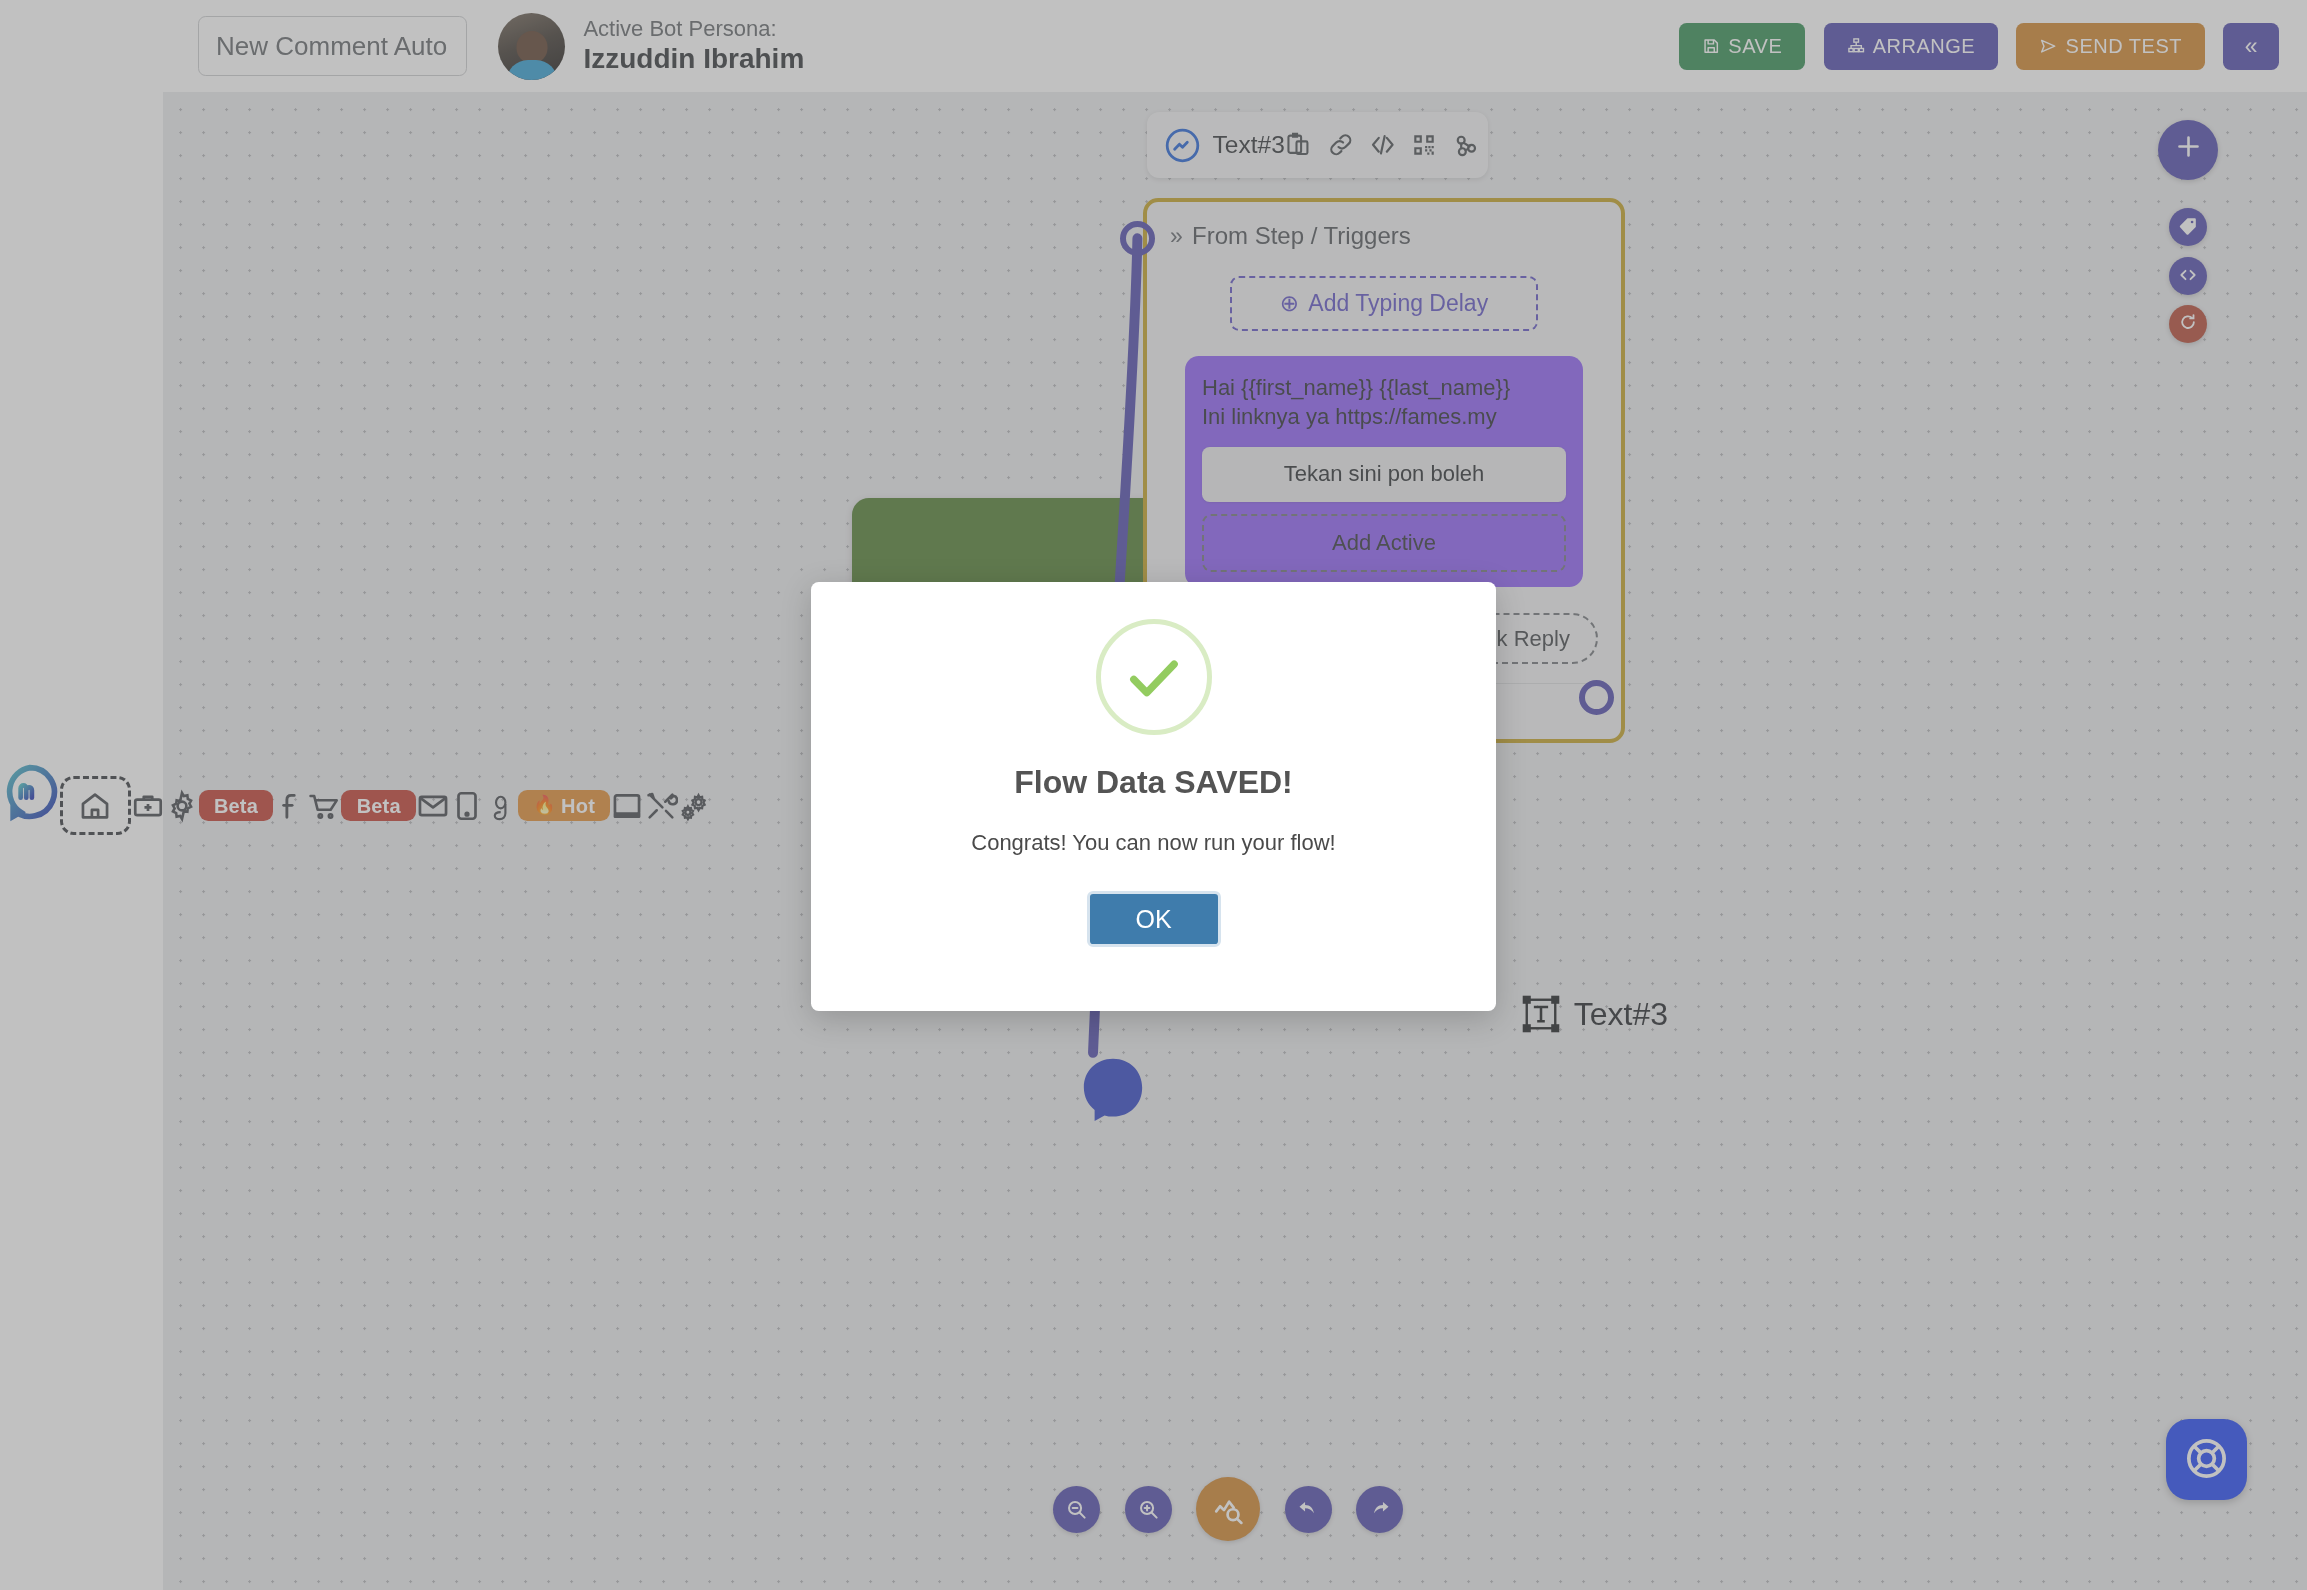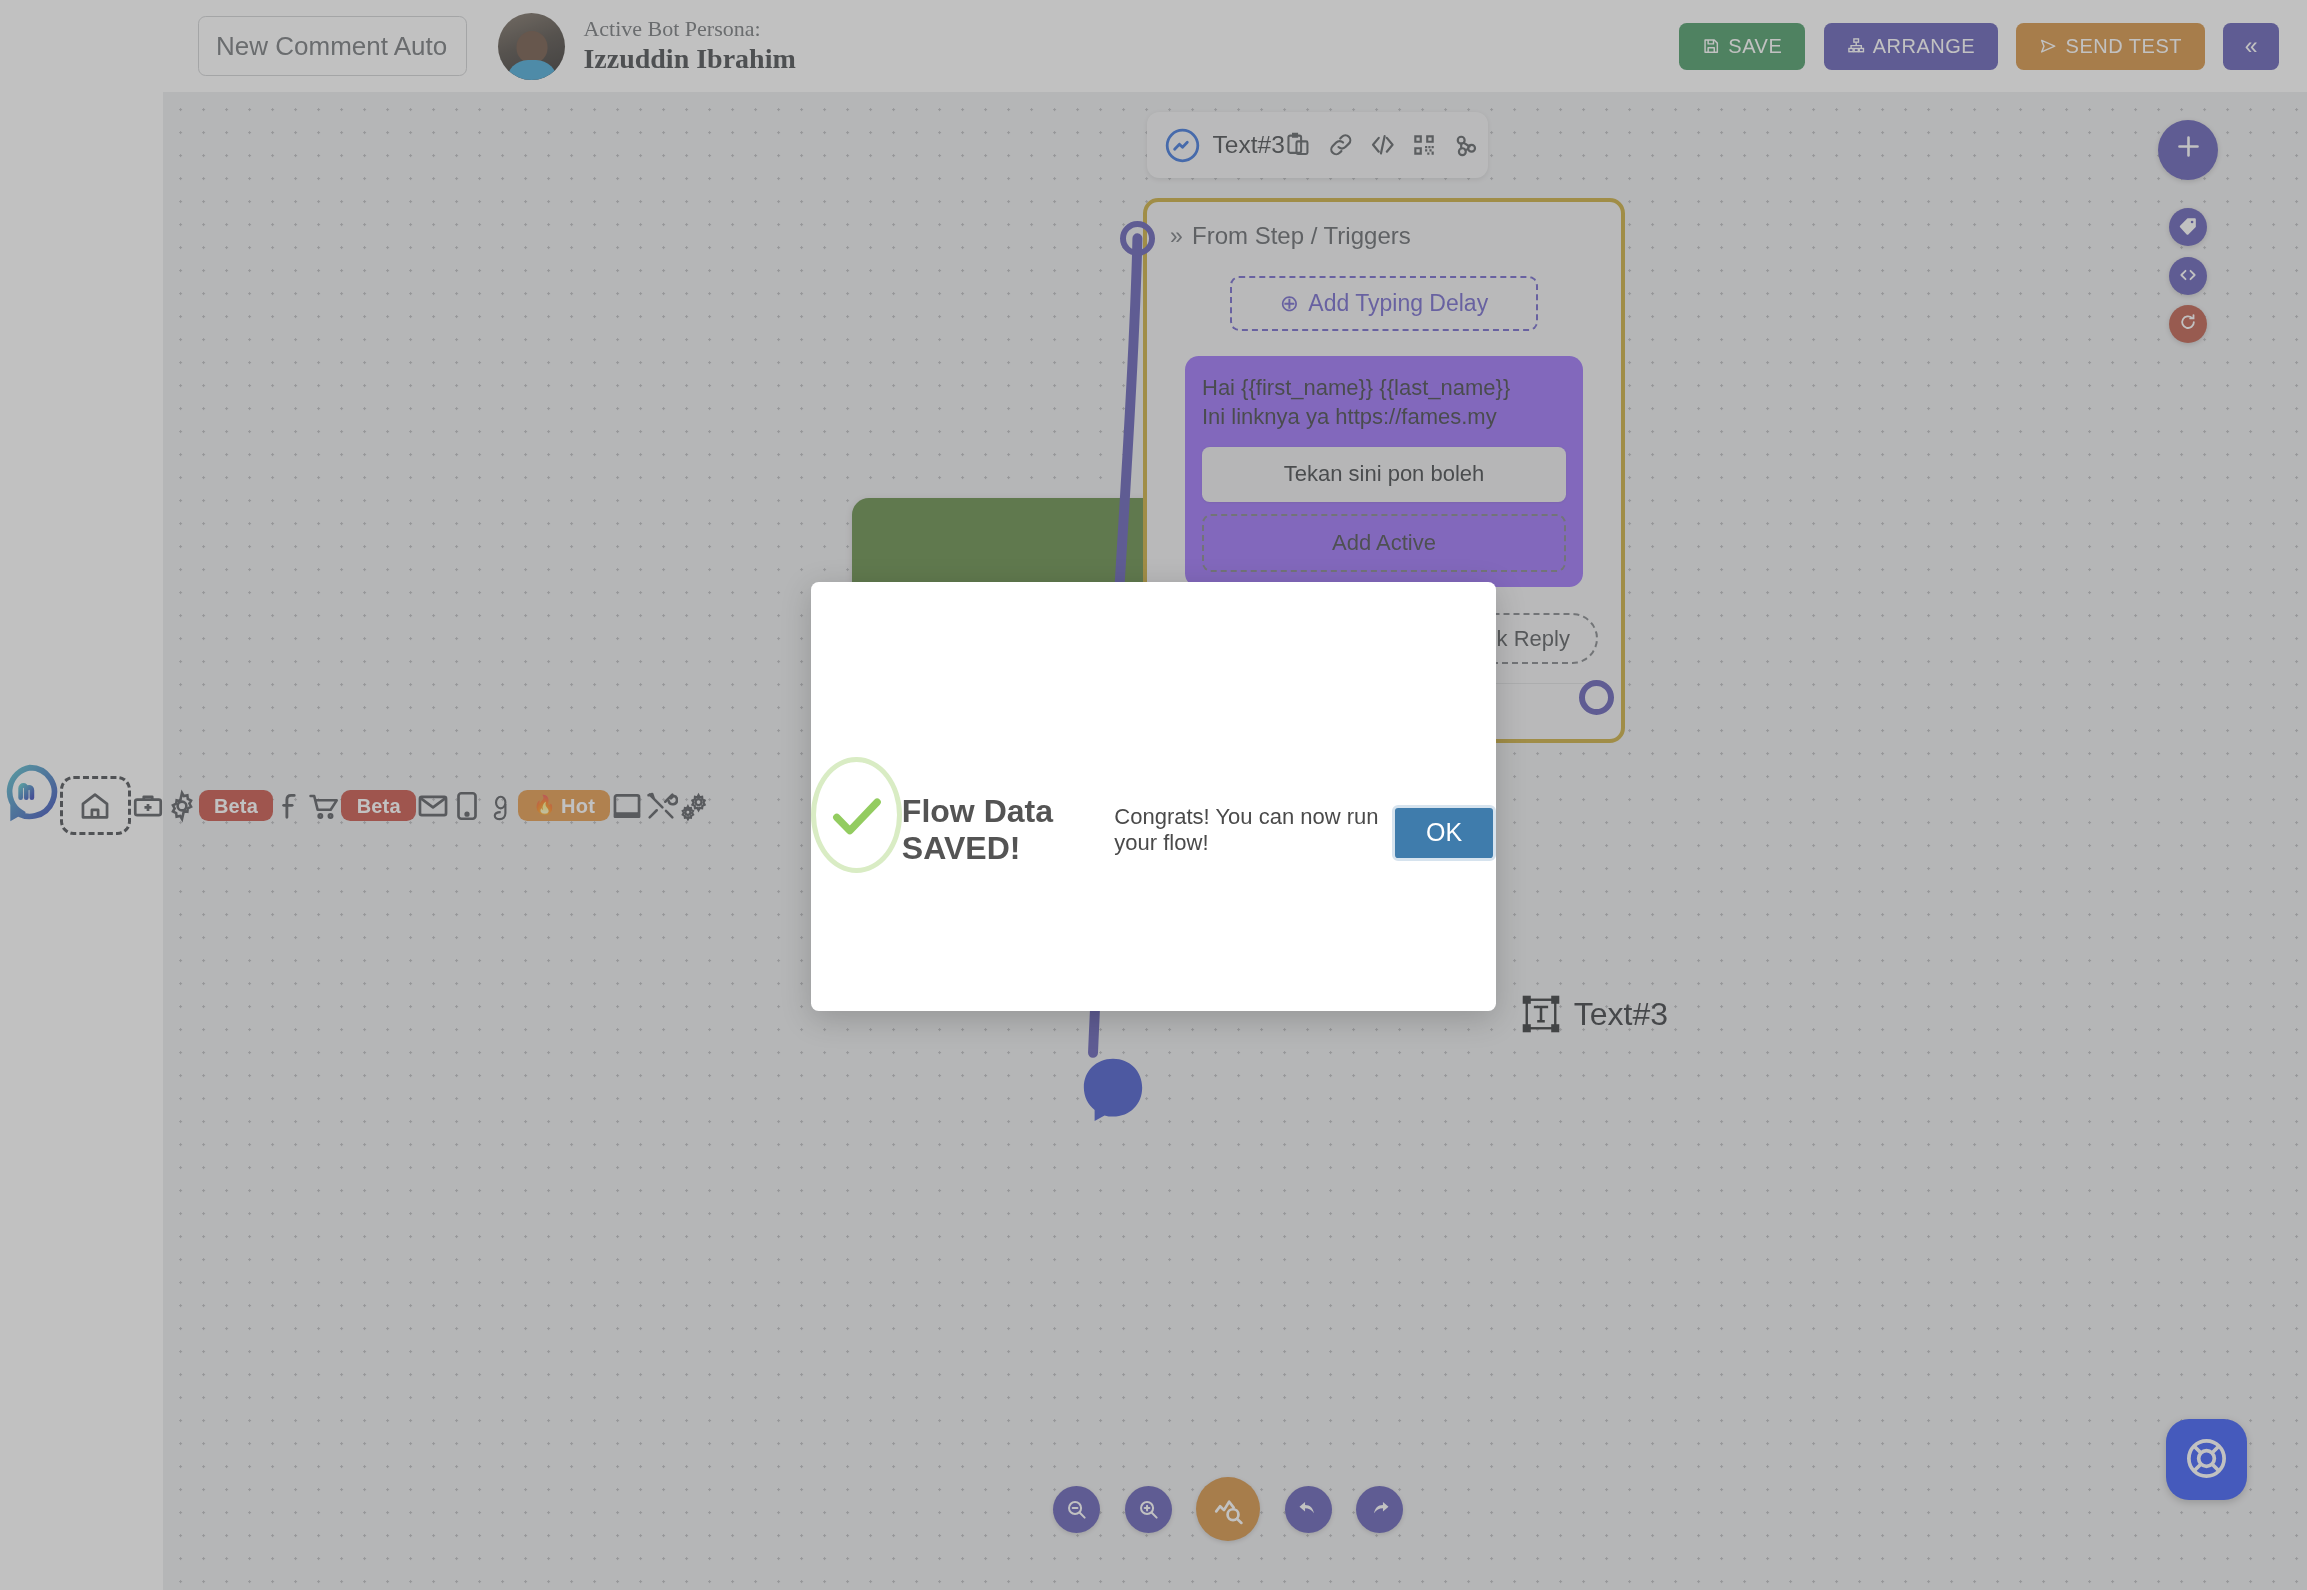--- a/index.html
+++ b/index.html
@@ -92,21 +92,21 @@
     position:absolute; left:50%; top:52%;
     transform: translate(-50%,-50%);
     width: 31px; height: 32px; border-radius: 50% 50% 46% 46%;
     background:#5a3b29;
   }
   #persona-avatar .shirt {
     position:absolute; left:50%; bottom:-3.1px; transform:translateX(-50%);
     width: 51px; height: 23px; border-radius: 21.4px 21.4px 0 0;
     background:#2b9bd1;
   }
-  #persona-text { margin-left: 18.4px; line-height: 1.12; font-family: Liberation Serif, serif; }
+  #persona-text { margin-left: 18.4px; line-height: 1.12; }
   #persona-label { font-size: 22px; color: #5e6367; }
   #persona-name  { font-size: 28px; font-weight: 700; color: #2b2f33; margin-top: 1.5px; }
 
   #topbar-actions { margin-left: auto; display: flex; gap: 18.4px; align-items: center; }
   .tb-btn {
     height: 47px; border: none; border-radius: 7.7px;
     color: #ffffff; font-size: 20px; letter-spacing: 0.5px;
     display: flex; align-items: center; justify-content: center; gap: 7.7px;
     padding: 0 23px; cursor: pointer;
     font-family: "Liberation Sans", sans-serif;
@@ -298,21 +298,21 @@
   #modal-backdrop {
     position:absolute; inset:0; z-index: 600;
     display:flex; align-items:flex-start; justify-content:center;
   }
   #modal {
     position:absolute; left: 811px; top: 582px;
     width: 685px; height: 429px;
     background:#ffffff;
     border-radius: 7.7px;
     box-shadow: 0 7.7px 31px rgba(0,0,0,.18);
-    display:flex; flex-direction:row; align-items:center;
+    display:flex; flex-direction:column; align-items:center;
     padding-top: 37px;
   }
   #modal-success-icon {
     width: 116px; height: 116px; border-radius:50%;
     border: 5.4px solid #d9ecc4;
     display:flex; align-items:center; justify-content:center;
   }
   #modal-title {
     margin-top: 29px;
     font-size: 32px; font-weight: 700; color: #545454;

